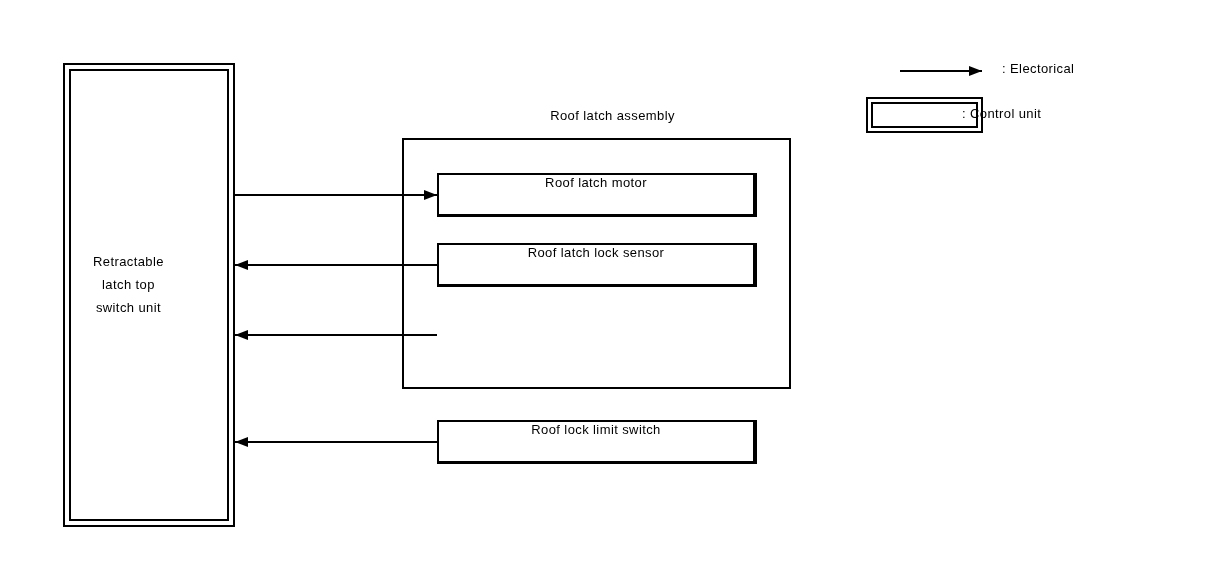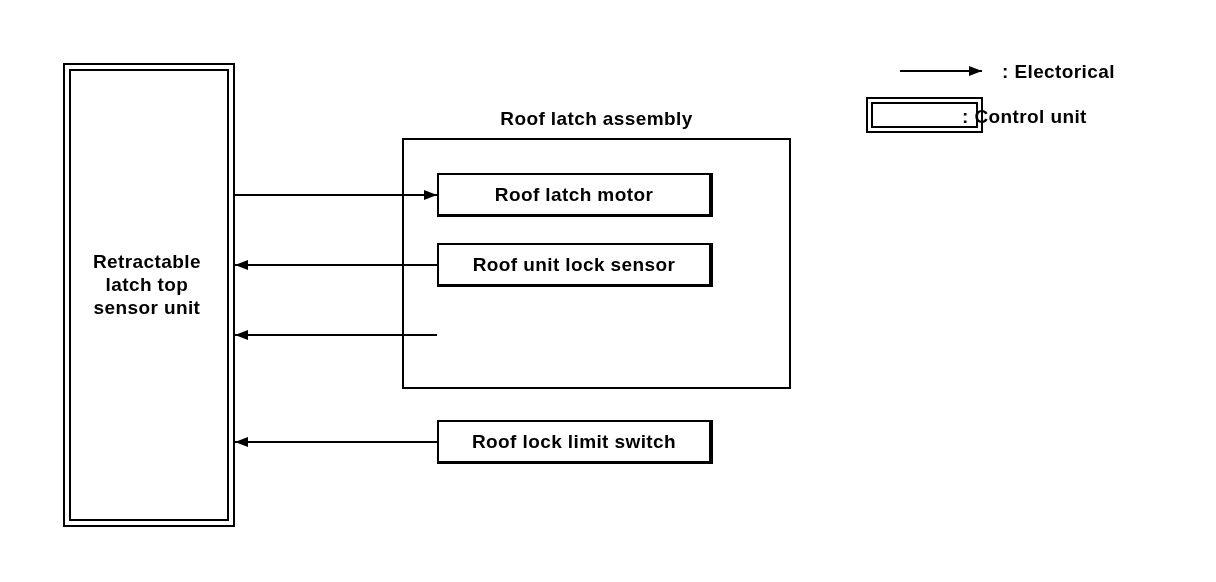--- a/index.html
+++ b/index.html
@@ -10,22 +10,22 @@
   .stage {
     position: relative;
     width: 1216px;
     height: 582px;
     background: #ffffff;
     font-family: "Liberation Sans", sans-serif;
     color: #000000;
     overflow: hidden;
   }
   .lbl {
-    font-size: 19px;
-    font-weight: bold;
+    font-size: 13px;
+    font-weight: normal;
     letter-spacing: 0.4px;
     white-space: nowrap;
   }
   
   .cu-outer {
     position: absolute;
     left: 63px;
     top: 63px;
     width: 172px;
     height: 464px;
@@ -54,38 +54,37 @@
     left: 402px;
     top: 138px;
     width: 389px;
     height: 251px;
     border: 2px solid #000;
     box-sizing: border-box;
     background: #fff;
   }
   .assembly-title {
     position: absolute;
-    left: 402px;
+    left: 418px;
     top: 108px;
     width: 389px;
     text-align: center;
   }
   
   .comp-box {
     position: absolute;
     left: 437px;
-    width: 276px;
+    width: 320px;
     height: 44px;
     border: 2px solid #000;
     border-right-width: 4px;
     border-bottom-width: 3px;
     box-sizing: border-box;
     background: #fff;
     display: flex;
-    align-items: center;
     justify-content: center;
   }
   .box-motor  { top: 173px; }
   .box-lock   { top: 243px; }
   .box-status { top: 313px; }
   .box-limit  { top: 420px; }
   
   .arrow {
     position: absolute;
     height: 10px;
@@ -153,31 +152,31 @@
 <body>
 
 <div class="stage">
 
   <div class="cu-outer">
     <div class="cu-inner"></div>
   </div>
   <div class="cu-label lbl">
     <div>Retractable</div>
     <div>latch top</div>
-    <div>sensor unit</div>
+    <div>switch unit</div>
   </div>
 
   <div class="assembly-title lbl">Roof latch assembly</div>
   <div class="assembly-box"></div>
 
   <div class="comp-box box-motor">
     <span class="lbl">Roof latch motor</span>
   </div>
   <div class="comp-box box-lock">
-    <span class="lbl">Roof unit lock sensor</span>
+    <span class="lbl">Roof latch lock sensor</span>
   </div>
 
   <div class="comp-box box-limit">
     <span class="lbl">Roof lock limit switch</span>
   </div>
 
   <div class="arrow a-motor">
     <div class="line"></div>
     <div class="head head-right"></div>
   </div>

